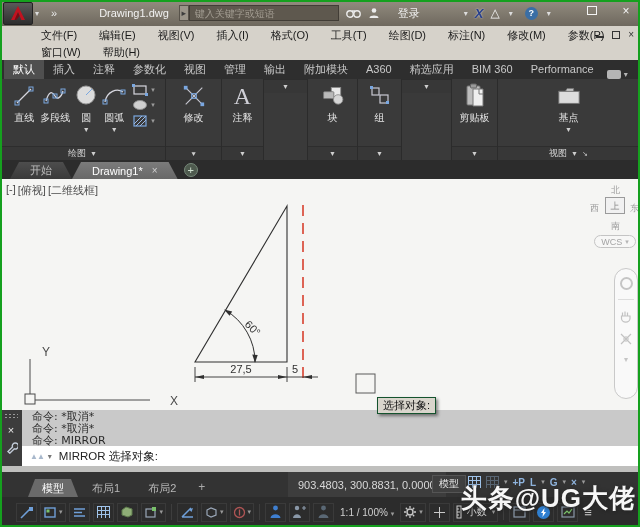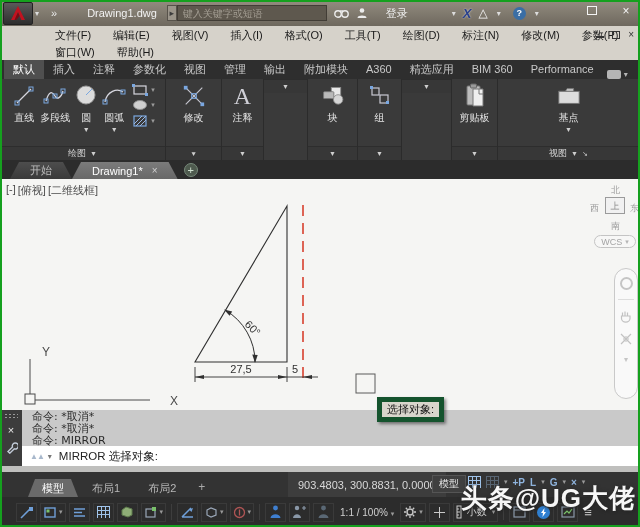--- a/index.html
+++ b/index.html
@@ -12,39 +12,39 @@
   .green-frame { position:absolute; inset:0; border:2px solid #15a01e; pointer-events:none; z-index:90; }
 
   
   .titlebar { position:absolute; left:0; top:0; width:640px; height:26px;
     background:linear-gradient(#948d80,#6e6революция85e); background:linear-gradient(#948d80,#6e685e);
     display:flex; align-items:center; z-index:5; }
   .app-btn { width:30px; height:23px; margin-left:3px; background:linear-gradient(#5a5a5a,#2e2e2e);
     border:1px solid #222; border-radius:2px; display:flex; align-items:center; justify-content:center; }
   .app-caret,.t-caret { color:#ddd; font-size:8px; margin-left:2px; }
   .qat-expand { color:#e8e8e8; font-size:11px; margin-left:8px; padding:0 4px; }
-  .doc-title { color:#f2f2f2; font-size:11px; margin-left:26px; }
+  .doc-title { color:#f2f2f2; font-size:11px; margin-left:38px; }
   .search-caret { color:#3c3c3c; font-size:9px; margin-left:10px; background:#9b958a; border:1px solid #57524a; height:16px; width:10px; line-height:15px; text-align:center; }
   .search-box { width:150px; height:16px; background:#5e584e; border:1px solid #423d36; color:#a39d92;
     font-size:10px; padding:0 5px; font-family:"Liberation Sans",sans-serif; }
   .search-box::placeholder { color:#a39d92; opacity:1; }
   .tb-ic { margin-left:7px; display:flex; align-items:center; color:#eee; font-size:11px; }
   .signin-label { color:#f0f0f0; font-size:11px; margin-left:18px; }
   .xchg { font-weight:bold; font-style:italic; color:#273f8c; text-shadow:0 0 2px #dcd7cc; font-size:13px; }
   .a360-tri { color:#f2f2f2; font-size:12px; }
   .help-circle { width:13px; height:13px; border-radius:50%; background:#3a6ea5; color:#fff; font-size:9px;
     display:flex; align-items:center; justify-content:center; font-weight:bold; }
   .win-btns { position:absolute; right:6px; top:4px; display:flex; gap:18px; }
   .wb { color:#f4f4f4; font-size:12px; width:16px; text-align:center; }
   .wb-min { border-bottom:2px solid #f4f4f4; width:10px; height:8px; }
   .wb-max { width:10px; height:9px; border:1.5px solid #f4f4f4; }
 
   
   .menubar { position:absolute; left:0; top:26px; width:640px; height:34px; background:#d6d2ca; }
-  .menurow { display:flex; padding-left:44px; height:17px; align-items:center; }
+  .menurow { display:flex; padding-left:30px; height:17px; align-items:center; }
   .mitem { font-size:11px; color:#1a1a1a; padding:0 11px; line-height:16px; }
   .doc-ctrls { position:absolute; right:6px; top:3px; display:flex; gap:8px; align-items:center; }
   .dc { color:#333; font-size:10px; }
   .dc-min { width:8px; height:7px; border-bottom:2px solid #333; }
   .dc-res { width:8px; height:8px; border:1.5px solid #333; }
 
   
   .ribbon-tabs { position:absolute; left:0; top:60px; width:640px; height:19px; background:#2e2e2e;
     display:flex; align-items:flex-end; padding-left:4px; }
   .rtab { color:#c9c9c9; font-size:11px; padding:0 9px; line-height:19px; white-space:nowrap; }
@@ -78,21 +78,21 @@
   .ftab.start { background:linear-gradient(#4d4d4d,#3a3a3a); color:#bdbdbd; }
   .ftab.active { background:linear-gradient(#7b7b7b,#686868); color:#fff; gap:9px; }
   .ftab .x { color:#d0d0d0; font-size:10px; }
   .newtab { width:14px; height:14px; border-radius:50%; background:#4e5a4e; border:1px solid #77897a;
     color:#cfe0cf; font-size:11px; line-height:12px; text-align:center; margin:0 0 2px 6px; }
 
   
   .canvas { position:absolute; left:0; top:179px; width:640px; height:231px; background:#f5f5f3; }
   .vp-label { position:absolute; left:6px; top:4px; font-size:11px; color:#4c4c4c; display:flex; gap:2px; z-index:3;}
   .draw-svg { position:absolute; left:0; top:0; }
-  .tooltip { position:absolute; left:377px; top:218px; background:#d9d5cc; border:5px solid #14532d;
+  .tooltip { position:absolute; left:377px; top:218px; background:#d9d5cc; border:1px solid #14532d;
     box-shadow:2px 2px 3px rgba(0,0,0,.45); font-size:11px; color:#111; padding:0 5px; line-height:15px; z-index:8; }
   
   .vc { position:absolute; left:588px; top:5px; width:54px; height:50px; color:#9b9b9b; font-size:9px; z-index:3; }
   .vc span { position:absolute; }
   .vc-top-box { position:absolute; left:17px; top:13px; width:20px; height:17px; border:1px solid #9b9b9b;
     background:rgba(240,240,240,.7); text-align:center; line-height:16px; color:#8a8a8a; }
   .wcs-pill { position:absolute; left:594px; top:56px; width:42px; height:13px; border:1px solid #c4c4c4;
     border-radius:7px; color:#a4a4a4; font-size:9px; display:flex; align-items:center; justify-content:center; gap:3px; background:rgba(248,248,248,.6); z-index:3; }
   .wcs-pill .cv { font-size:7px; color:#b5b5b5; }
   

